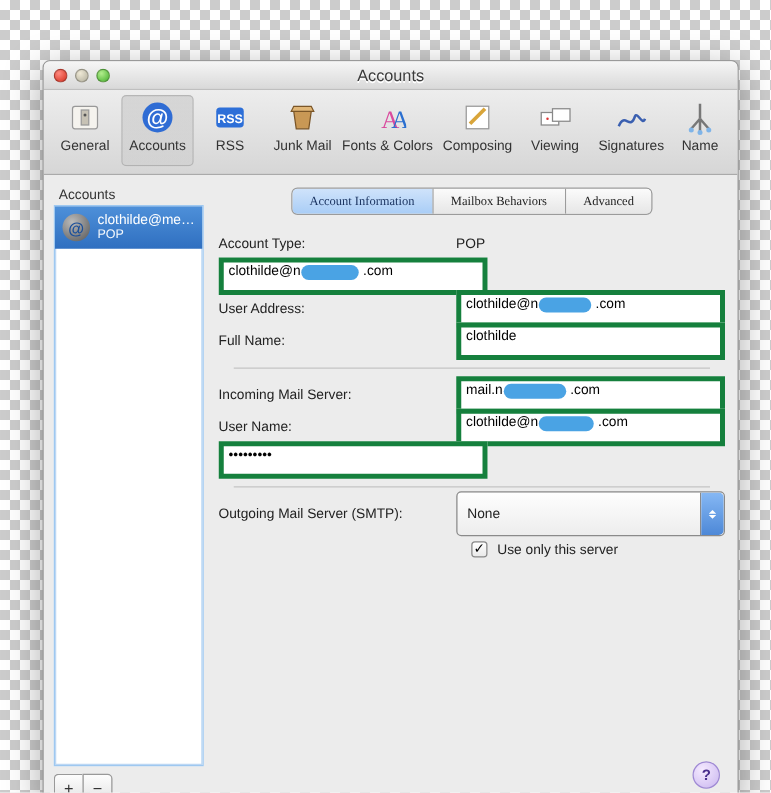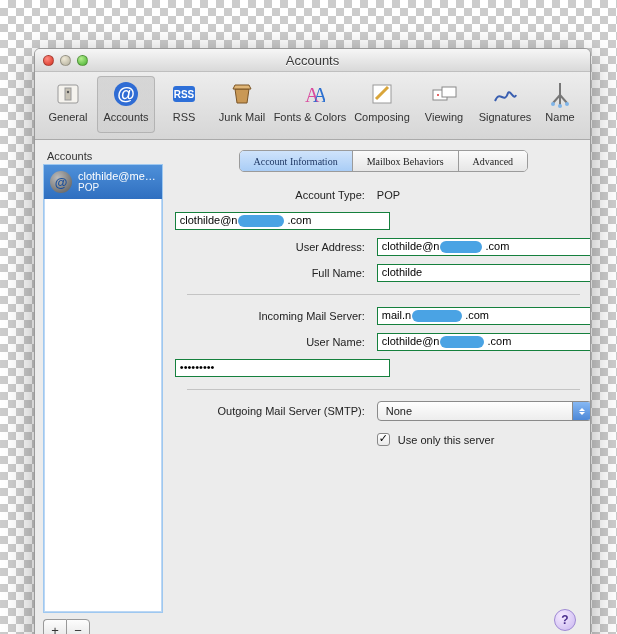--- a/index.html
+++ b/index.html
@@ -87,34 +87,34 @@
     align-self:center;display:flex;border:1px solid #9b9b9b;border-radius:5px;overflow:hidden;
     height:20px;margin-bottom:10px;background:linear-gradient(#fafafa,#e7e7e7);
   }
   .tab{
     padding:0 14px;display:flex;align-items:center;font-size:10px;color:#222;
     border-right:1px solid #9b9b9b;background:linear-gradient(#fbfbfb,#e6e6e6);font-family:Liberation Serif, serif;
   }
   .tab:last-child{border-right:none}
   .tab.sel{background:linear-gradient(#cfe3fb,#a9cdf6);color:#19325f}
   .row{display:flex;align-items:center;height:26px}
-  .lab{width:190px;text-align:right;padding-right:12px;color:#222}
+  .lab{width:190px;padding-right:0;color:#222}
   .val{flex:1}
   .inp{
-    width:215px;height:18px;border:1px solid #15803d;background:#fff;font:inherit;
+    width:215px;height:30px;border:4px solid #15803d;background:#fff;font:inherit;
     padding:1px 4px;box-sizing:border-box;position:relative;
   }
   .inp .ob{
     position:absolute;top:2px;height:12px;background:#4aa3e4;border-radius:6px;
   }
   .static{color:#222}
   .hr{height:1px;background:#c4c4c4;margin:8px 12px 8px 12px}
   .popup{
     display:inline-flex;align-items:center;justify-content:space-between;
-    width:215px;height:20px;border:1px solid #8a8a8a;border-radius:4px;
+    width:215px;height:36px;border:1px solid #8a8a8a;border-radius:4px;
     background:linear-gradient(#fefefe,#ededed);padding:0 0 0 8px;box-sizing:border-box;color:#222;
   }
   .popup .arrows{
     width:18px;height:100%;border-left:1px solid #8a8a8a;border-radius:0 4px 4px 0;
     background:linear-gradient(#86b8f4,#4d88d7);display:flex;flex-direction:column;align-items:center;justify-content:center;gap:1px;
   }
   .popup .arrows span{width:0;height:0;border-left:3px solid transparent;border-right:3px solid transparent}
   .popup .arrows .up{border-bottom:3px solid #fff}
   .popup .arrows .dn{border-top:3px solid #fff}
   .check{display:flex;align-items:center;gap:5px;margin-left:198px;margin-top:6px;color:#222}

